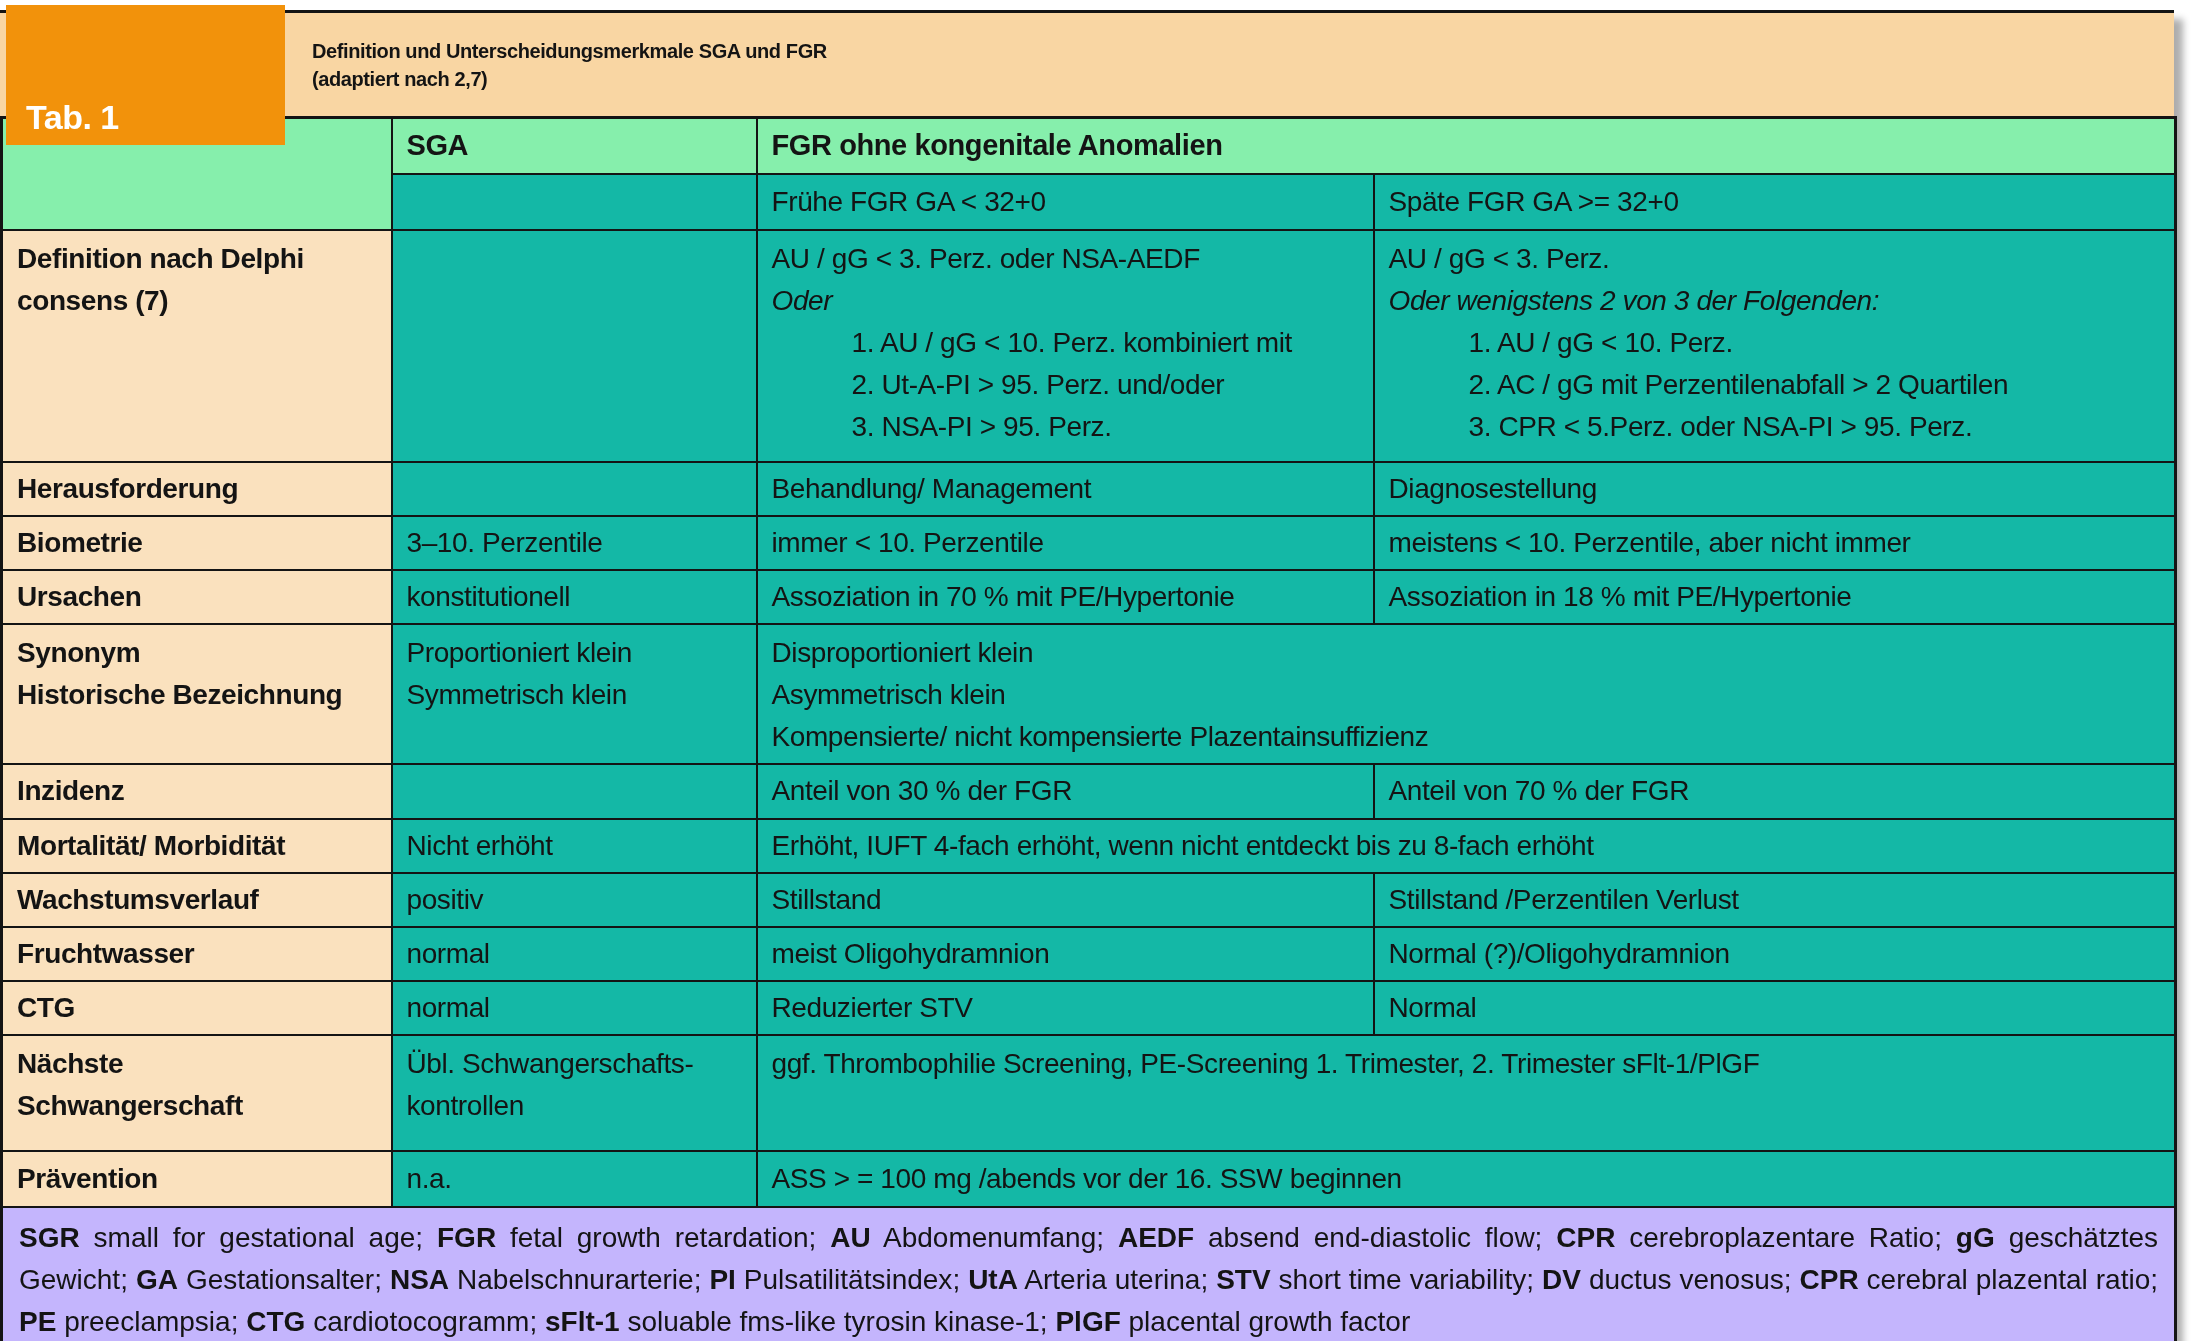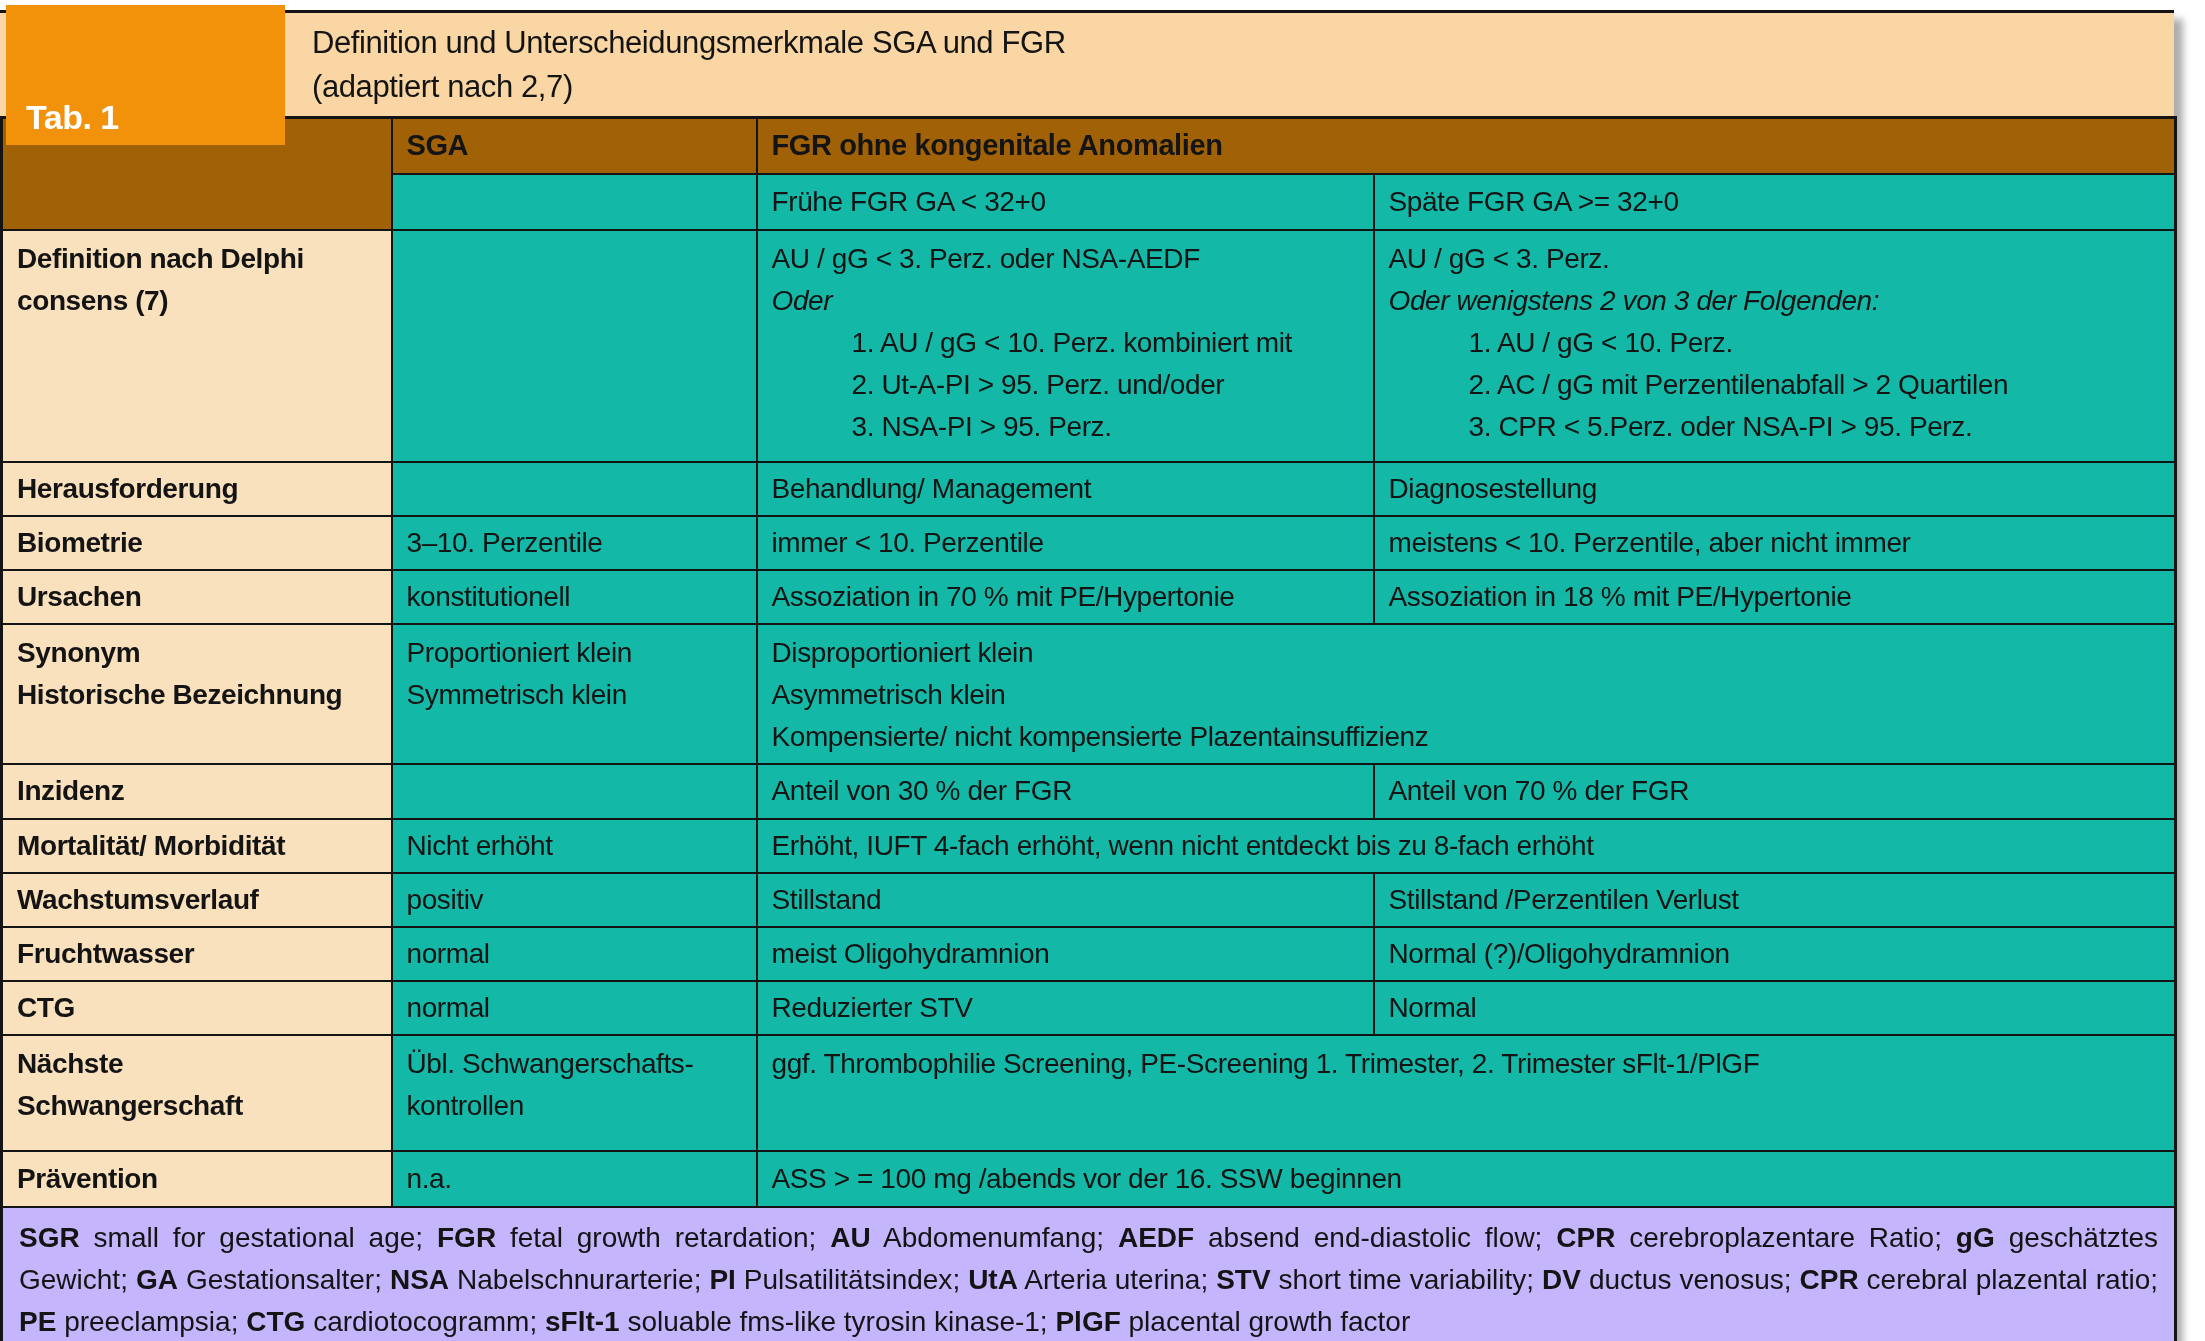--- a/index.html
+++ b/index.html
@@ -21,35 +21,35 @@
   .badge{
     position:absolute;left:6px;top:-8px;width:279px;height:140px;
     background:#f2920b;
   }
   .badge .badge-text{
     position:absolute;left:20px;bottom:8px;color:#ffffff;
     font-weight:bold;font-size:34px;letter-spacing:-0.5px;
   }
   .titletext{
     position:absolute;left:312px;top:50%;transform:translateY(-50%);
-    font-weight:normal;font-size:31px;line-height:1.42;letter-spacing:-0.4px;
+    font-weight:bold;font-size:20px;line-height:1.42;letter-spacing:-0.4px;
   }
   
   table{
     width:2174px;table-layout:fixed;border-collapse:collapse;
     border:3px solid #141414;
   }
   td{
     border:2px solid #141414;
     padding:5px 14px;
     font-size:28px;letter-spacing:-0.4px;line-height:1.5;
     vertical-align:middle;
     overflow:hidden;
   }
-  .peach{background:#a16207;}
+  .peach{background:#86efac;}
   .cream{background:#14b8a6;}
   .label{background:#fae1be;font-weight:bold;}
   .hbold{font-weight:bold;font-size:29px;}
   .top{vertical-align:top;padding-top:7px;}
   .def-oder{font-style:italic;}
   .def-item{margin-left:80px;}
   
   .hr1{height:50px}
   .hr2{height:56px}
   .r-def{height:232px}

